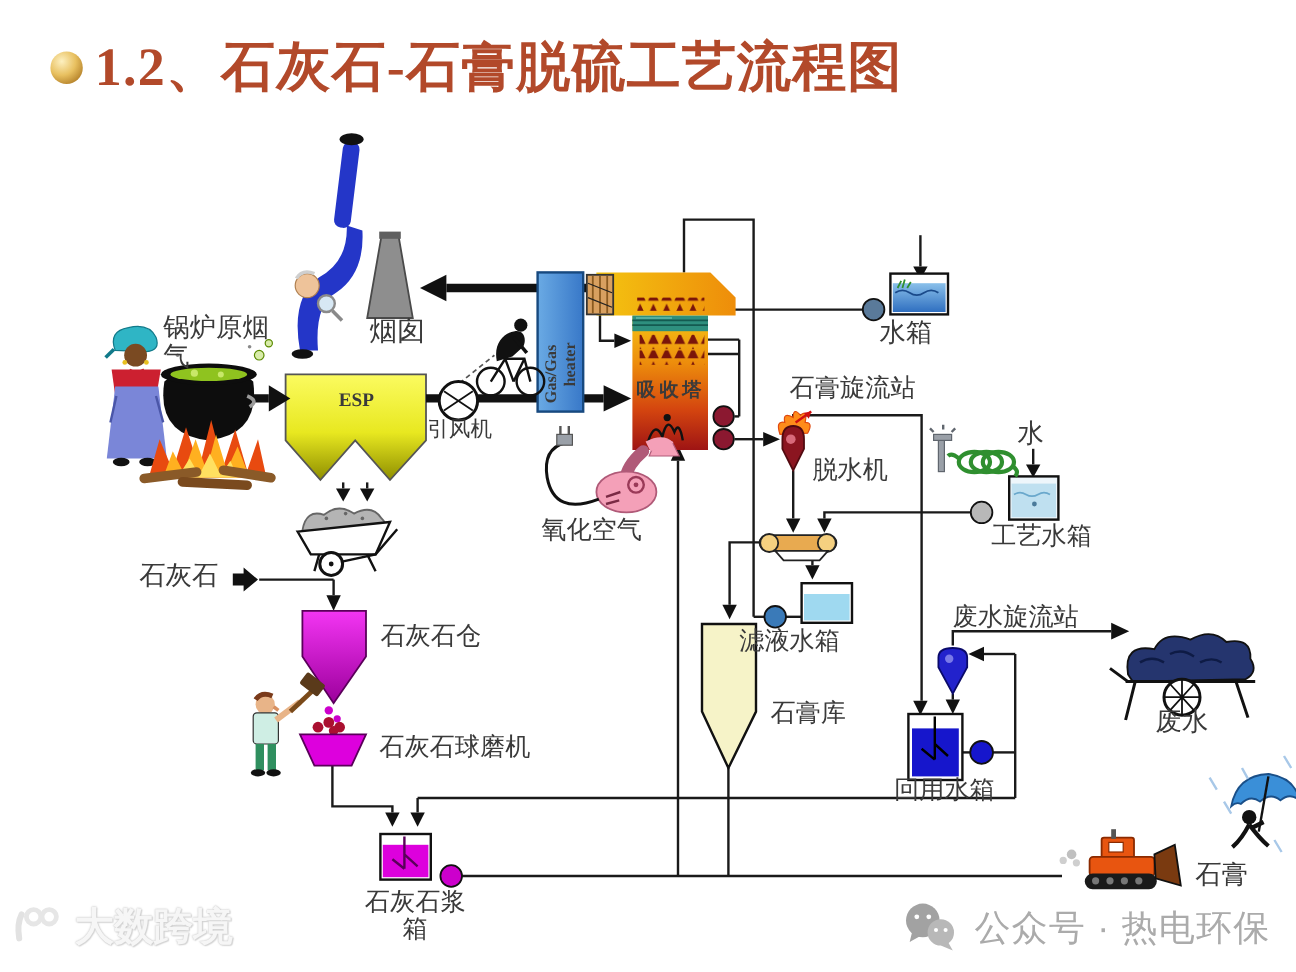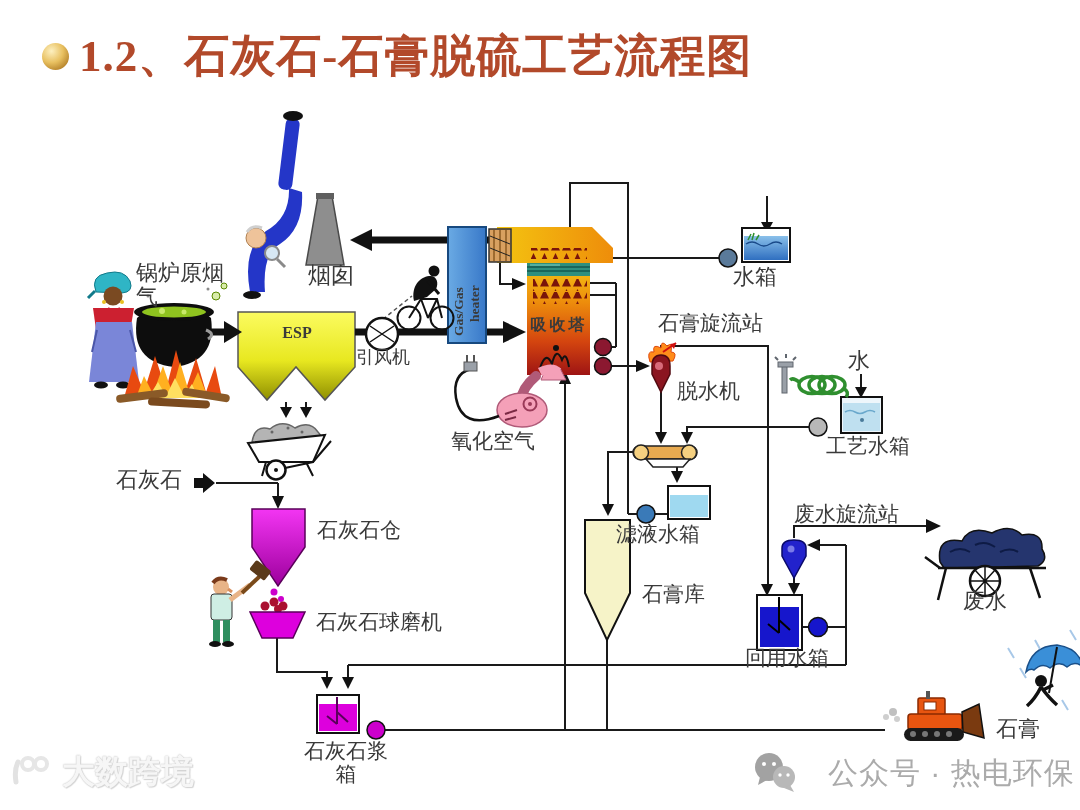--- a/index.html
+++ b/index.html
@@ -7,21 +7,21 @@
           font-family:"Liberation Serif",serif;}
   .title{position:absolute;left:42px;top:26px;display:flex;align-items:center;gap:10px;
          color:var(--title,#b2492a);}
   .title .ball{width:27px;height:27px;border-radius:50%;
          background:radial-gradient(circle at 35% 30%,#fdf0c0,#e8c060 45%,#b5822a 80%,#8a5f18);}
   .title .txt{font-size:45px;font-weight:bold;letter-spacing:1px;white-space:nowrap;}
   svg text{font-family:"Liberation Serif",serif;fill:#3a3a3a;}
   .wm-left{position:absolute;left:8px;top:748px;display:flex;align-items:center;gap:6px;text-align:right;}
   .wm-left .t{font-family:"Liberation Sans",sans-serif;font-weight:bold;font-size:33px;
         color:#f6f6f6;text-shadow:0 0 2px #cfcfcf,0 0 1px #c8c8c8,1px 1px 1px #d8d8d8;}
-  .wm-right{position:absolute;left:750px;top:750px;display:flex;align-items:center;gap:28px;}
+  .wm-right{position:absolute;left:750px;top:750px;display:flex;align-items:center;gap:12px;}
   .wm-right .t{font-family:"Liberation Sans",sans-serif;font-size:30px;letter-spacing:1px;
         color:var(--watermark-gray,#ababab);white-space:nowrap;}
 </style>
 </head>
 <body>
 
 <div class="canvas">
 
   <div class="title">
     <span class="ball"></span>

